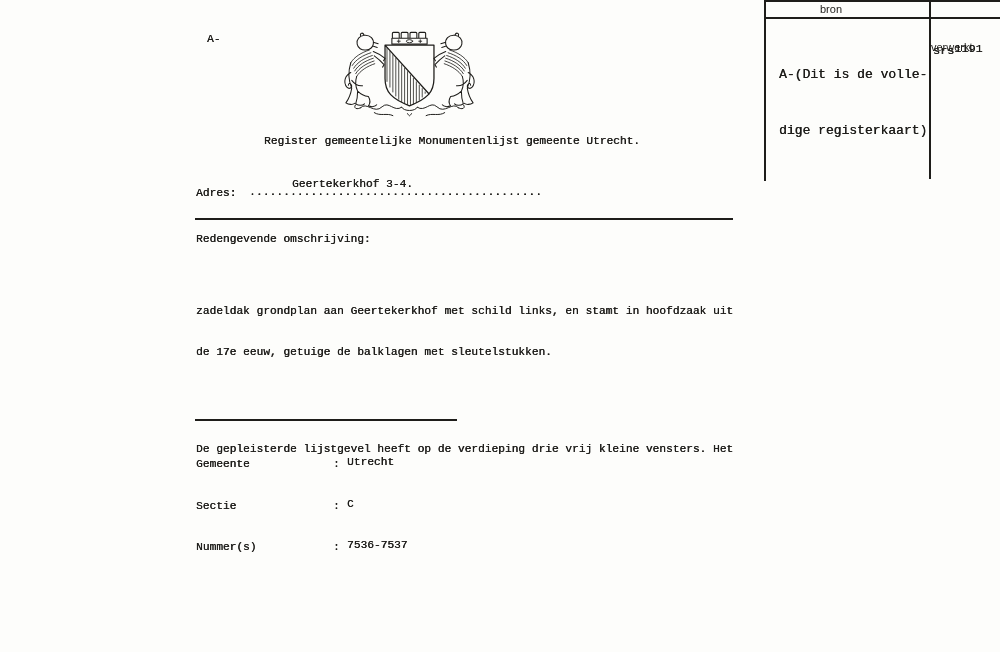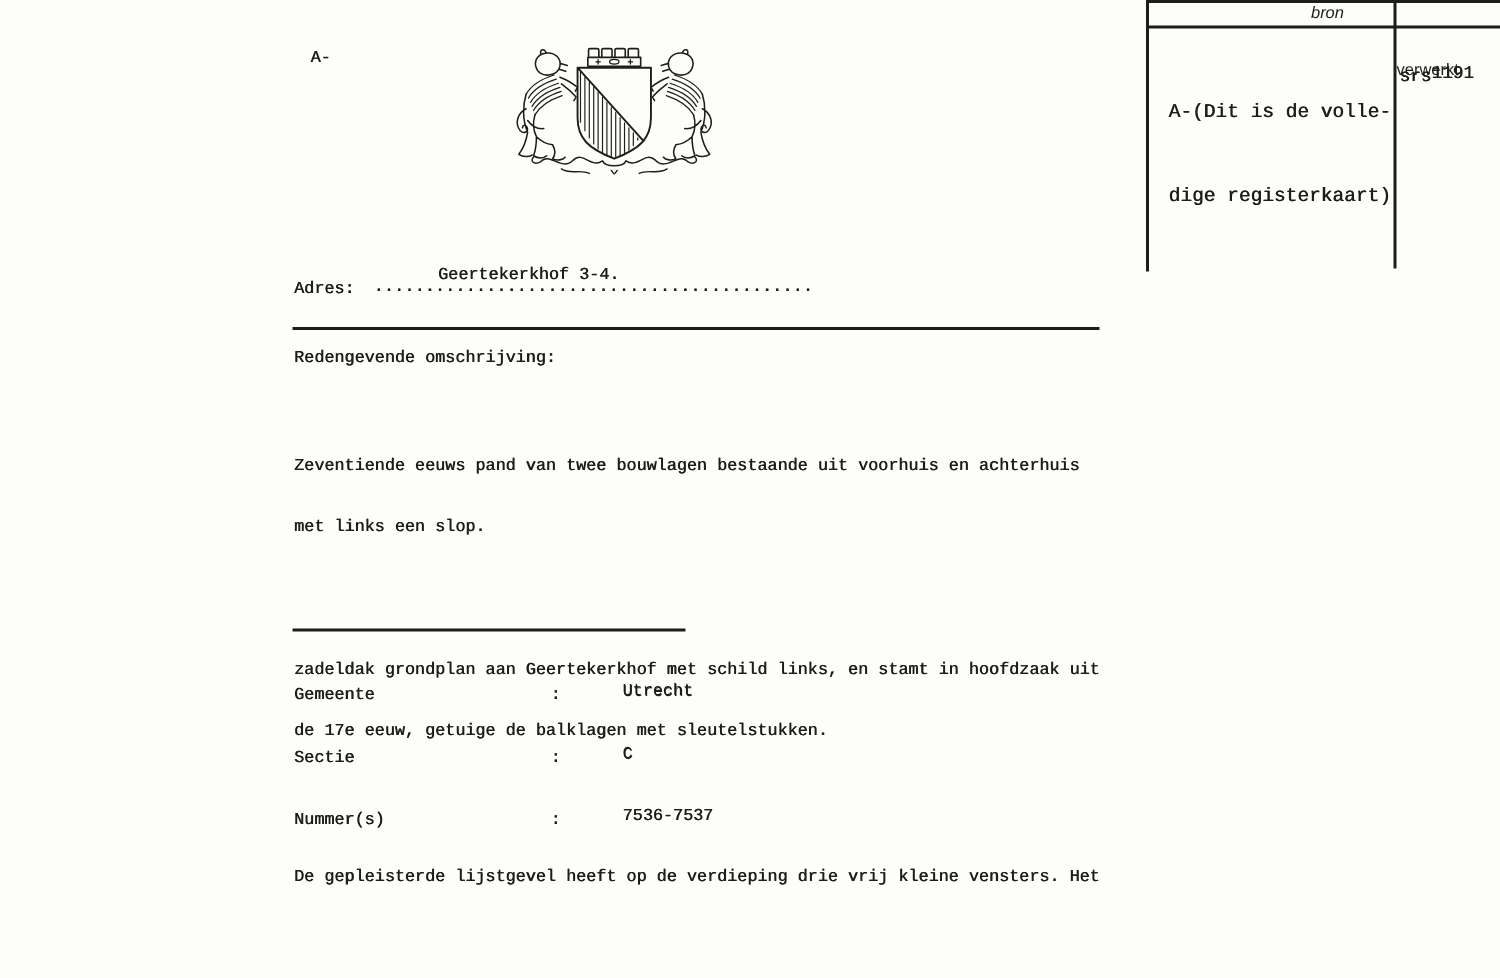--- a/index.html
+++ b/index.html
@@ -38,31 +38,31 @@
   .rule2{ left:195px; top:419px; width:262px; height:2px; }
 
   
   .desc-heading{ left:196px; top:233px; }
   .desc-body{ left:196px; top:251px; line-height:13.6px; }
   .para{ margin:0; }
   .para.p3{ margin-top:1.5px; }
 
   
   .kad{ left:196px; top:431px; line-height:13.7px; }
-  .kad-row{ display:flex;gap:34px; }
+  .kad-row{ display:flex; }
   .kad-label{ width:137px; }
   .kad-sep{ width:14px; }
   .kad-value{ transform:translateY(-2.5px); }
 
   
   .t-top{ left:764px; top:0; width:236px; height:2px; }
   .t-left{ left:764px; top:0; width:2px; height:181px; }
   .t-div{ left:929px; top:0; width:2px; height:179px; }
   .t-hdrline{ left:764px; top:17px; width:236px; height:2px; }
-  .t-hdr-bron{ left:766px; top:3px; width:130px; text-align:right;font-style:italic; }
+  .t-hdr-bron{ left:766px; top:3px; width:130px; text-align:center; }
   .t-hdr-verwerkt{ left:931px; top:13px; width:69px; text-align:left;margin-top:28px; }
   .t-cell-bron{ left:779px; top:29px; font-size:13px; line-height:18.5px; }
   .t-cell-verwerkt{ left:933px; top:44px; font-size:11.8px; }
   .sup{ position:relative; top:-2px; }
 </style>
 </head>
 <body>
 
 <div class="page">
 
@@ -108,34 +108,31 @@
 
     <path stroke-width="1" d="M20,80 C26,73 34,87 42,79 C49,72.5 54,85 62,79.5
       M78,79.5 C86,85 91,72.5 98,79 C106,87 114,73 120,80
       M62,79.5 C64,84 76,84 78,79.5
       M20,80 C15,83 12,79 15.5,76.5
       M120,80 C125,83 128,79 124.5,76.5
       M34,85 C40,89 47,85 53,88 M87,88 C93,85 100,89 106,85
       M68,86 C70,89 70,89 72,86"></path>
   </svg>
 
+  <div class="abs mono title">Register gemeentelijke Monumentenlijst gemeente Utrecht.</div>
 
   <div class="abs mono adres-label">Adres:</div>
   <div class="abs mono adres-value">Geertekerkhof 3-4.</div>
   <div class="abs mono adres-dots">...........................................</div>
 
   <div class="rule rule1"></div>
   <div class="rule rule2"></div>
 
   <div class="abs mono desc-heading">Redengevende omschrijving:</div>
   <div class="abs mono desc-body">
-    <div class="para p1">
-      <div>Zeventiende eeuws pand van twee bouwlagen bestaande uit voorhuis en achterhuis</div>
-      <div>met links een slop.</div>
-    </div>
     <div class="para p2">
       <div>zadeldak grondplan aan Geertekerkhof met schild links, en stamt in hoofdzaak uit</div>
       <div>de 17e eeuw, getuige de balklagen met sleutelstukken.</div>
     </div>
     <div class="para p3">
       <div>De gepleisterde lijstgevel heeft op de verdieping drie vrij kleine vensters. Het</div>
       
       
       
     </div>

